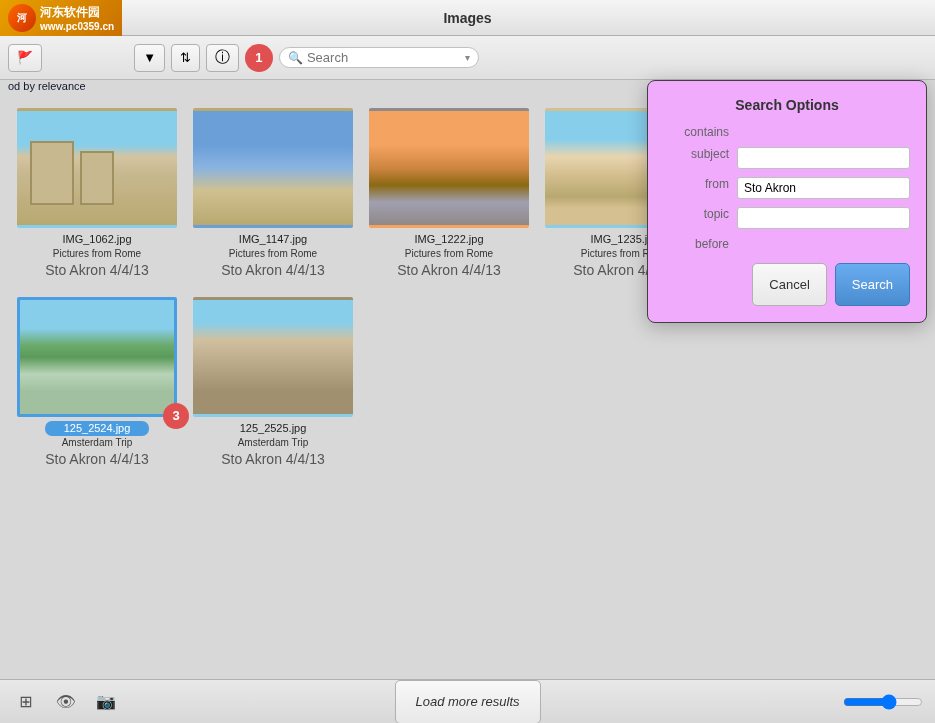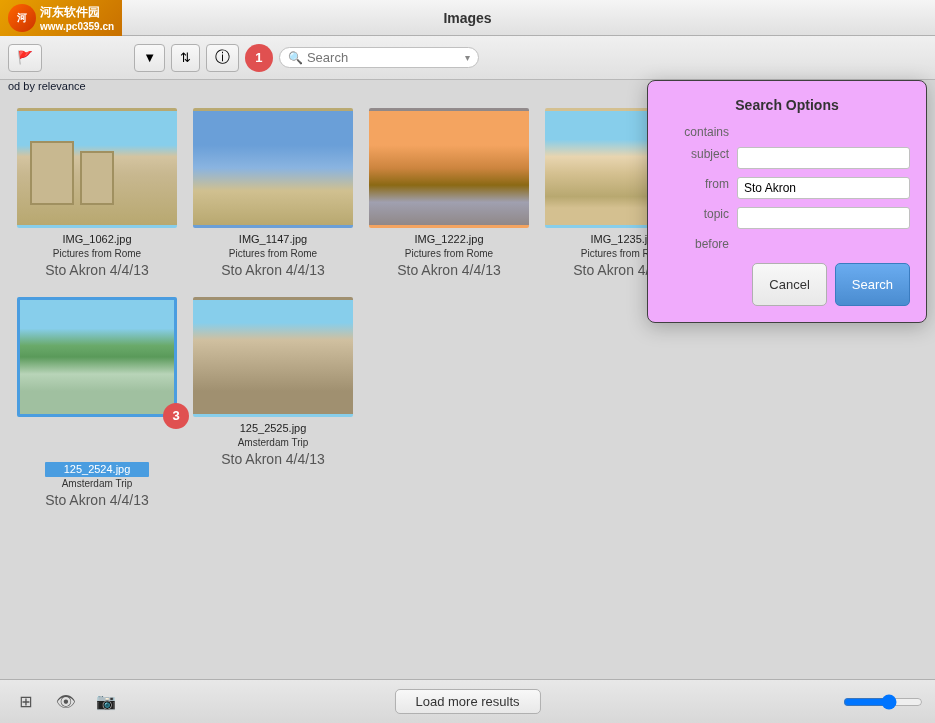--- a/index.html
+++ b/index.html
@@ -148,23 +148,22 @@
       align-items: center;
       cursor: pointer;
       width: 160px;
     }
     .image-item.selected .image-thumb {
       border: 3px solid #4a9de0;
     }
     .image-item.selected .image-filename {
       background: #4a9de0;
       color: white;
-      border-radius: 1px;
+      border-radius: 7px;
       padding: 0 4px;
-      margin-top: 41px;
     }
 
     .image-thumb {
       width: 160px;
       height: 120px;
       border: 3px solid transparent;
       border-radius: 2px;
       overflow: hidden;
       position: relative;
       background: #888;
@@ -337,28 +336,29 @@
       width: 28px; height: 28px;
       display: flex; align-items: center; justify-content: center;
       font-size: 16px;
       color: #555;
       cursor: pointer;
     }
     .load-more-btn {
       position: absolute;
       left: 50%;
       transform: translateX(-50%);
-      height: 25px;
+      height: 44px;
       padding: 0 20px;
       background: linear-gradient(to bottom, #f8f8f8, #e8e8e8);
       border: 1px solid #b0b0b0;
       border-radius: 5px;
       font-size: 13px;
       cursor: pointer;
       color: #333;
+      font-style: italic;
     }
     .slider-container {
       position: absolute;
       right: 12px;
       display: flex;
       align-items: center;
       gap: 4px;
     }
     .size-slider {
       width: 80px;

